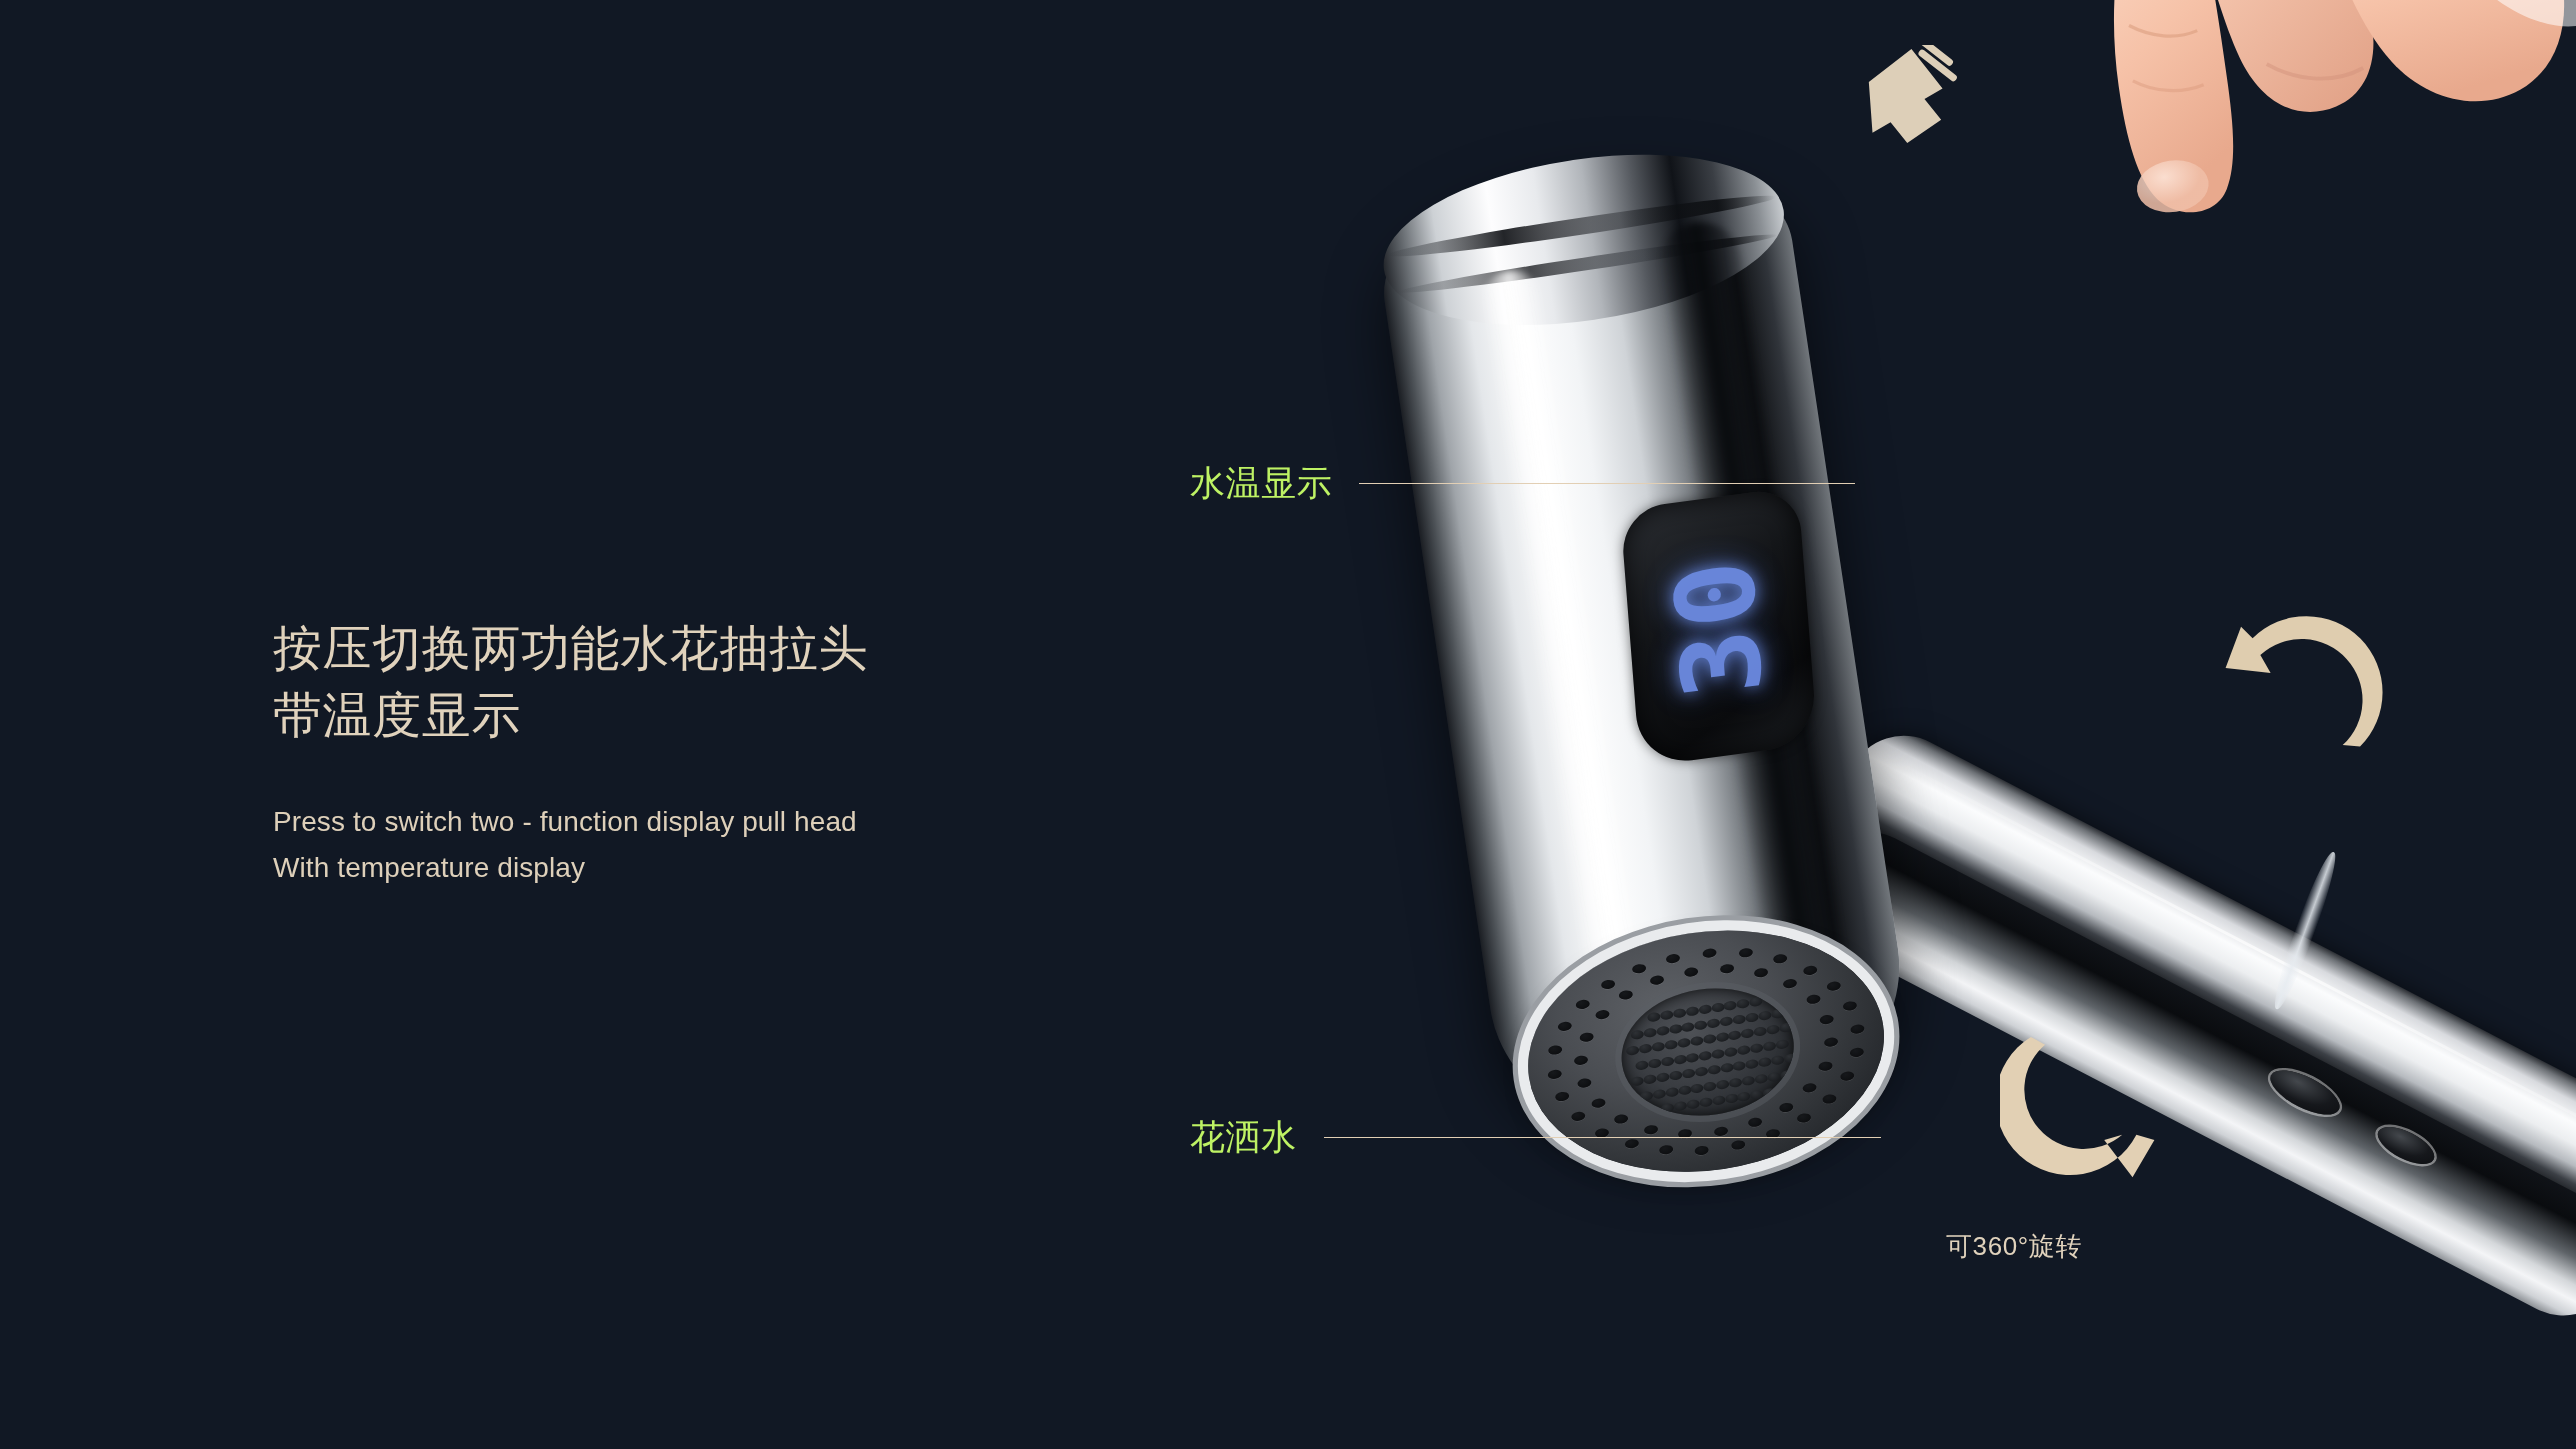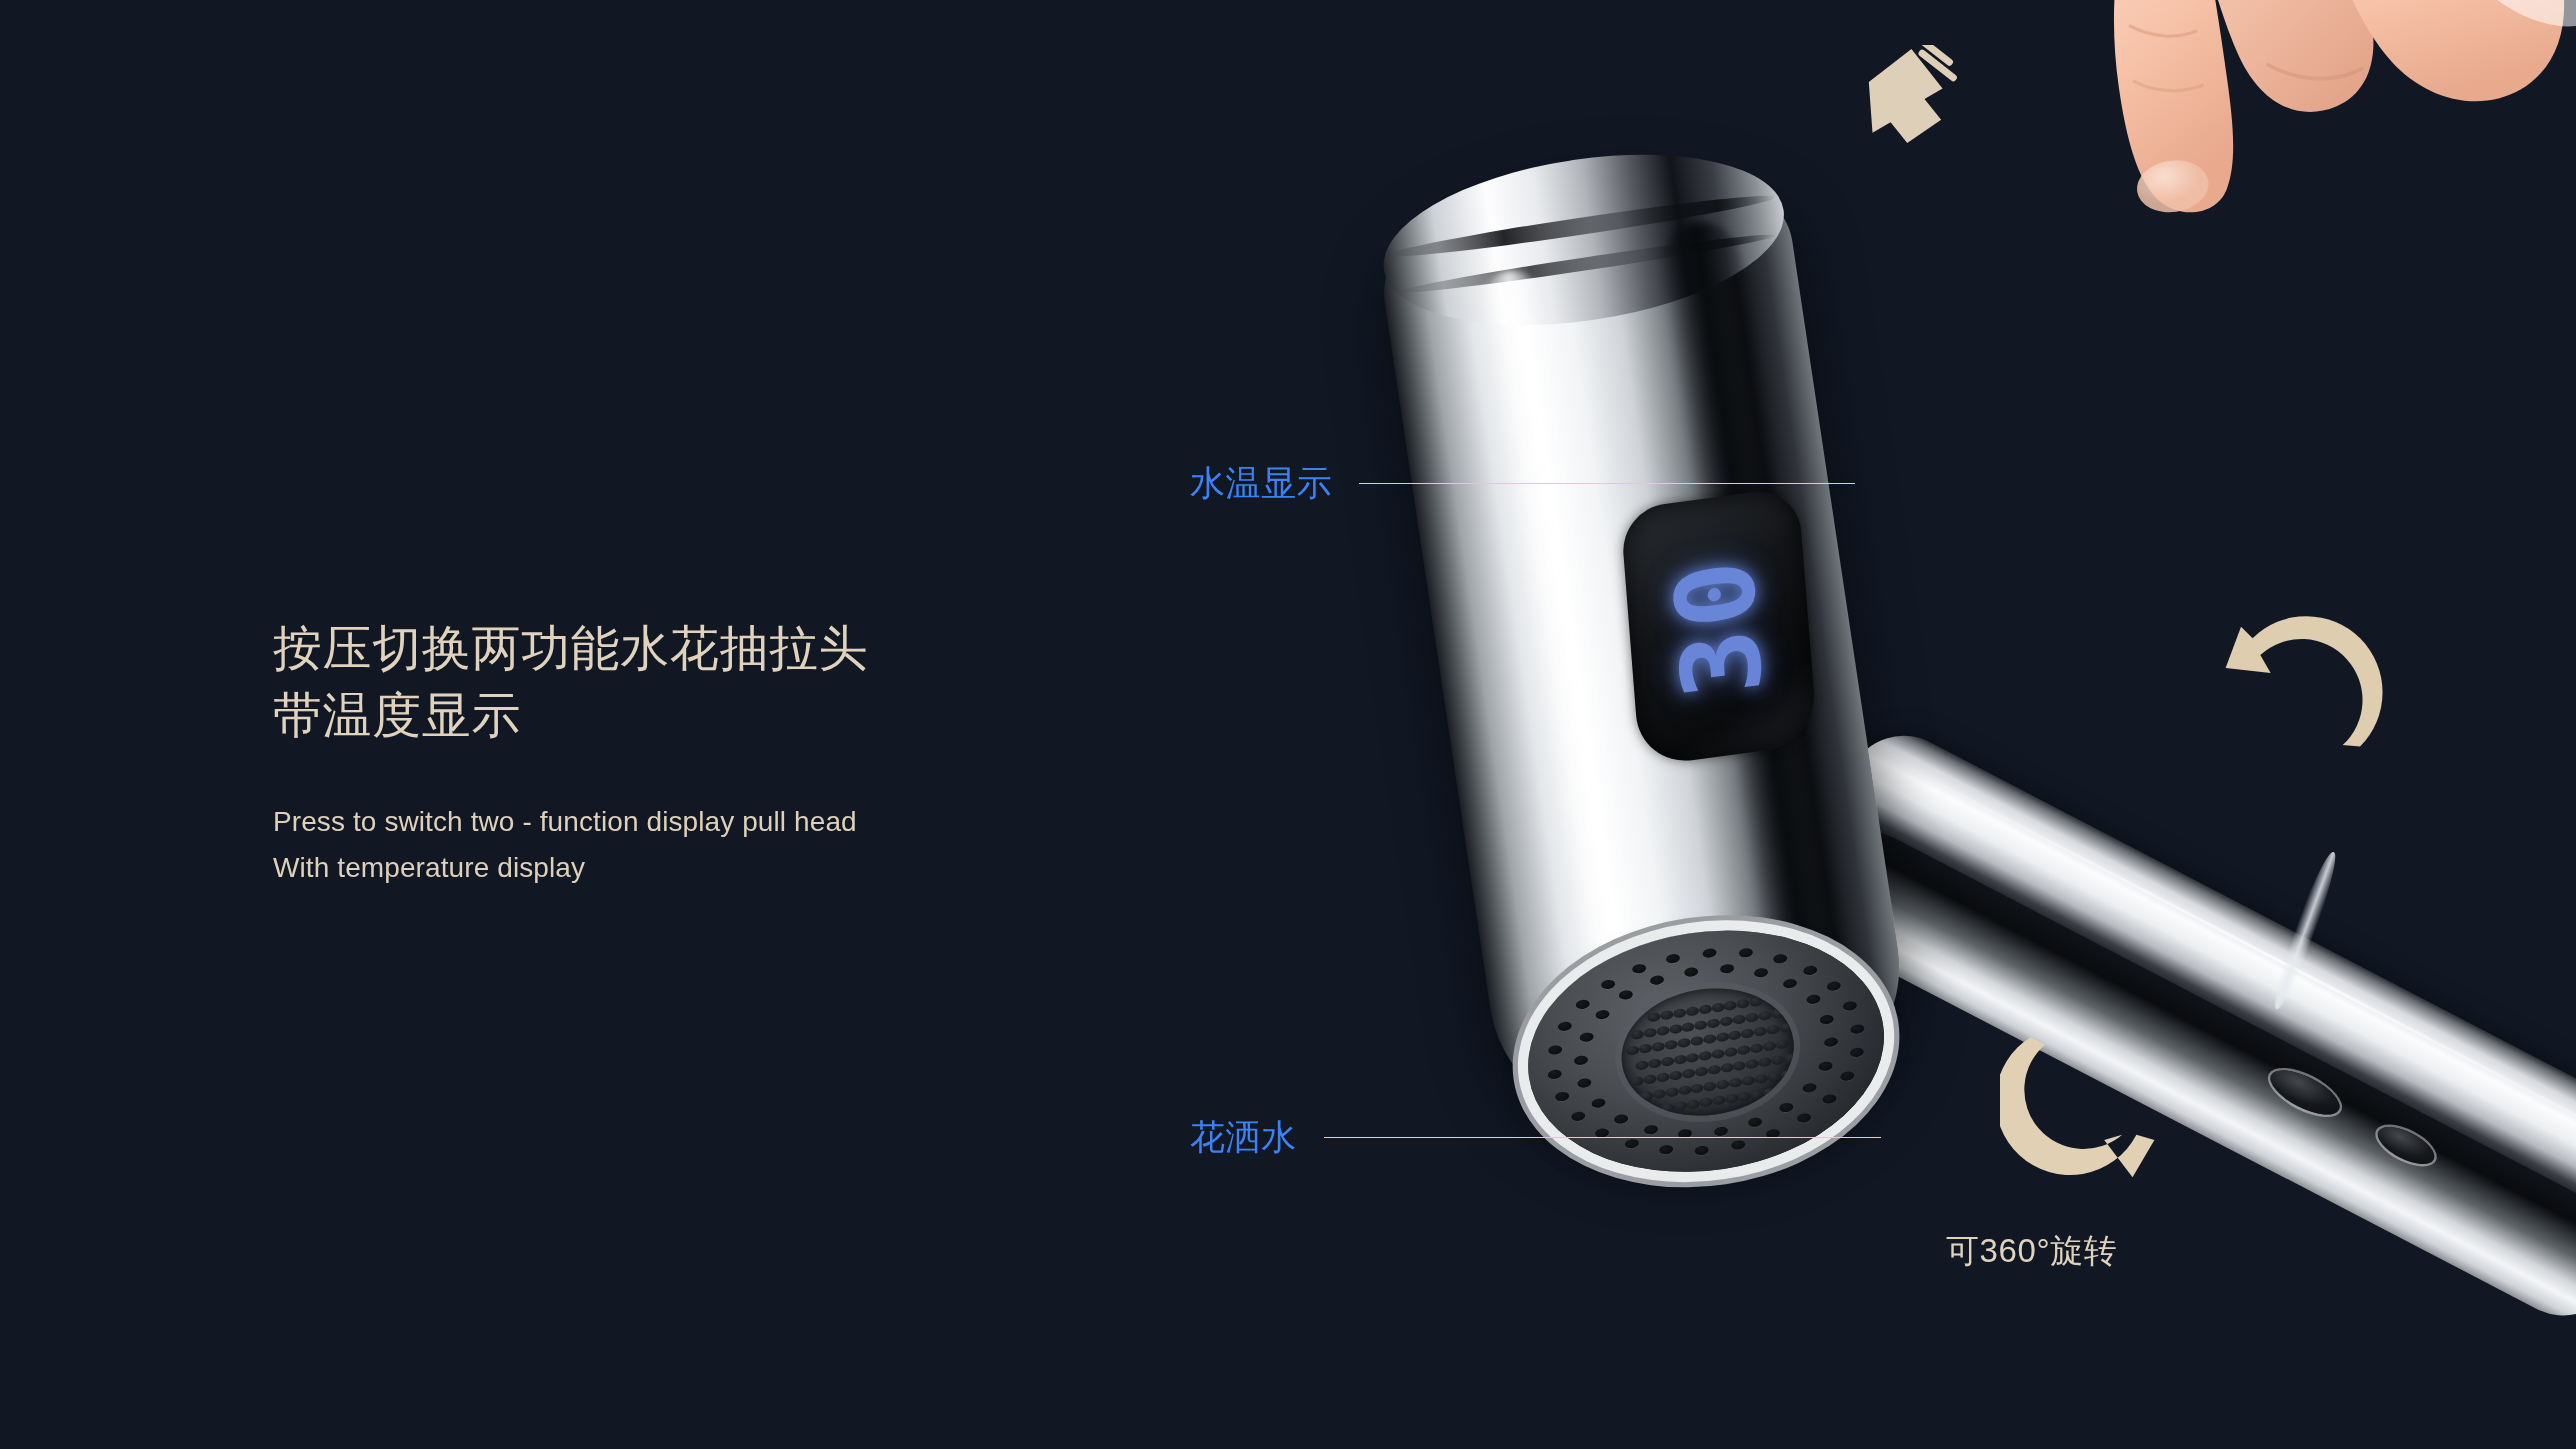--- a/index.html
+++ b/index.html
@@ -46,34 +46,34 @@
     font-size:28px; color:#ded0ba; line-height:1.62;
     letter-spacing:0.1px; white-space:nowrap; font-weight:400;
   }
 
   
   .callout {
     position:absolute; display:flex; align-items:center;
     white-space:nowrap;
   }
   .callout-label {
-    font-size:35px; color:#3b82f6; letter-spacing:0.6px; font-weight:400;
+    font-size:35px; color:#bef264; letter-spacing:0.6px; font-weight:400;
   }
   .callout-line { height:1.9px; background:#e2cfb4; }
 
   #callout-temp   { left:1190px; top:460px; }
   #callout-temp .callout-line   { width:496px; margin-left:27px; }
   #callout-bubble { left:1190px; top:1013px; }
   #callout-bubble .callout-line { width:486px; margin-left:27px; }
   #callout-shower { left:1190px; top:1114px; }
   #callout-shower .callout-line { width:557px; margin-left:27px; }
 
   #rotate-label {
     position:absolute; left:1946px; top:1229px;
-    font-size:33px; color:#e0d2bc; letter-spacing:0.6px; white-space:nowrap;
+    font-size:26px; color:#e0d2bc; letter-spacing:0.6px; white-space:nowrap;
   }
 
   
   #photo { position:absolute; inset:0; }
 
   
   .arm {
     position:absolute; transform-origin:left center;
     border-radius:58px;
   }

